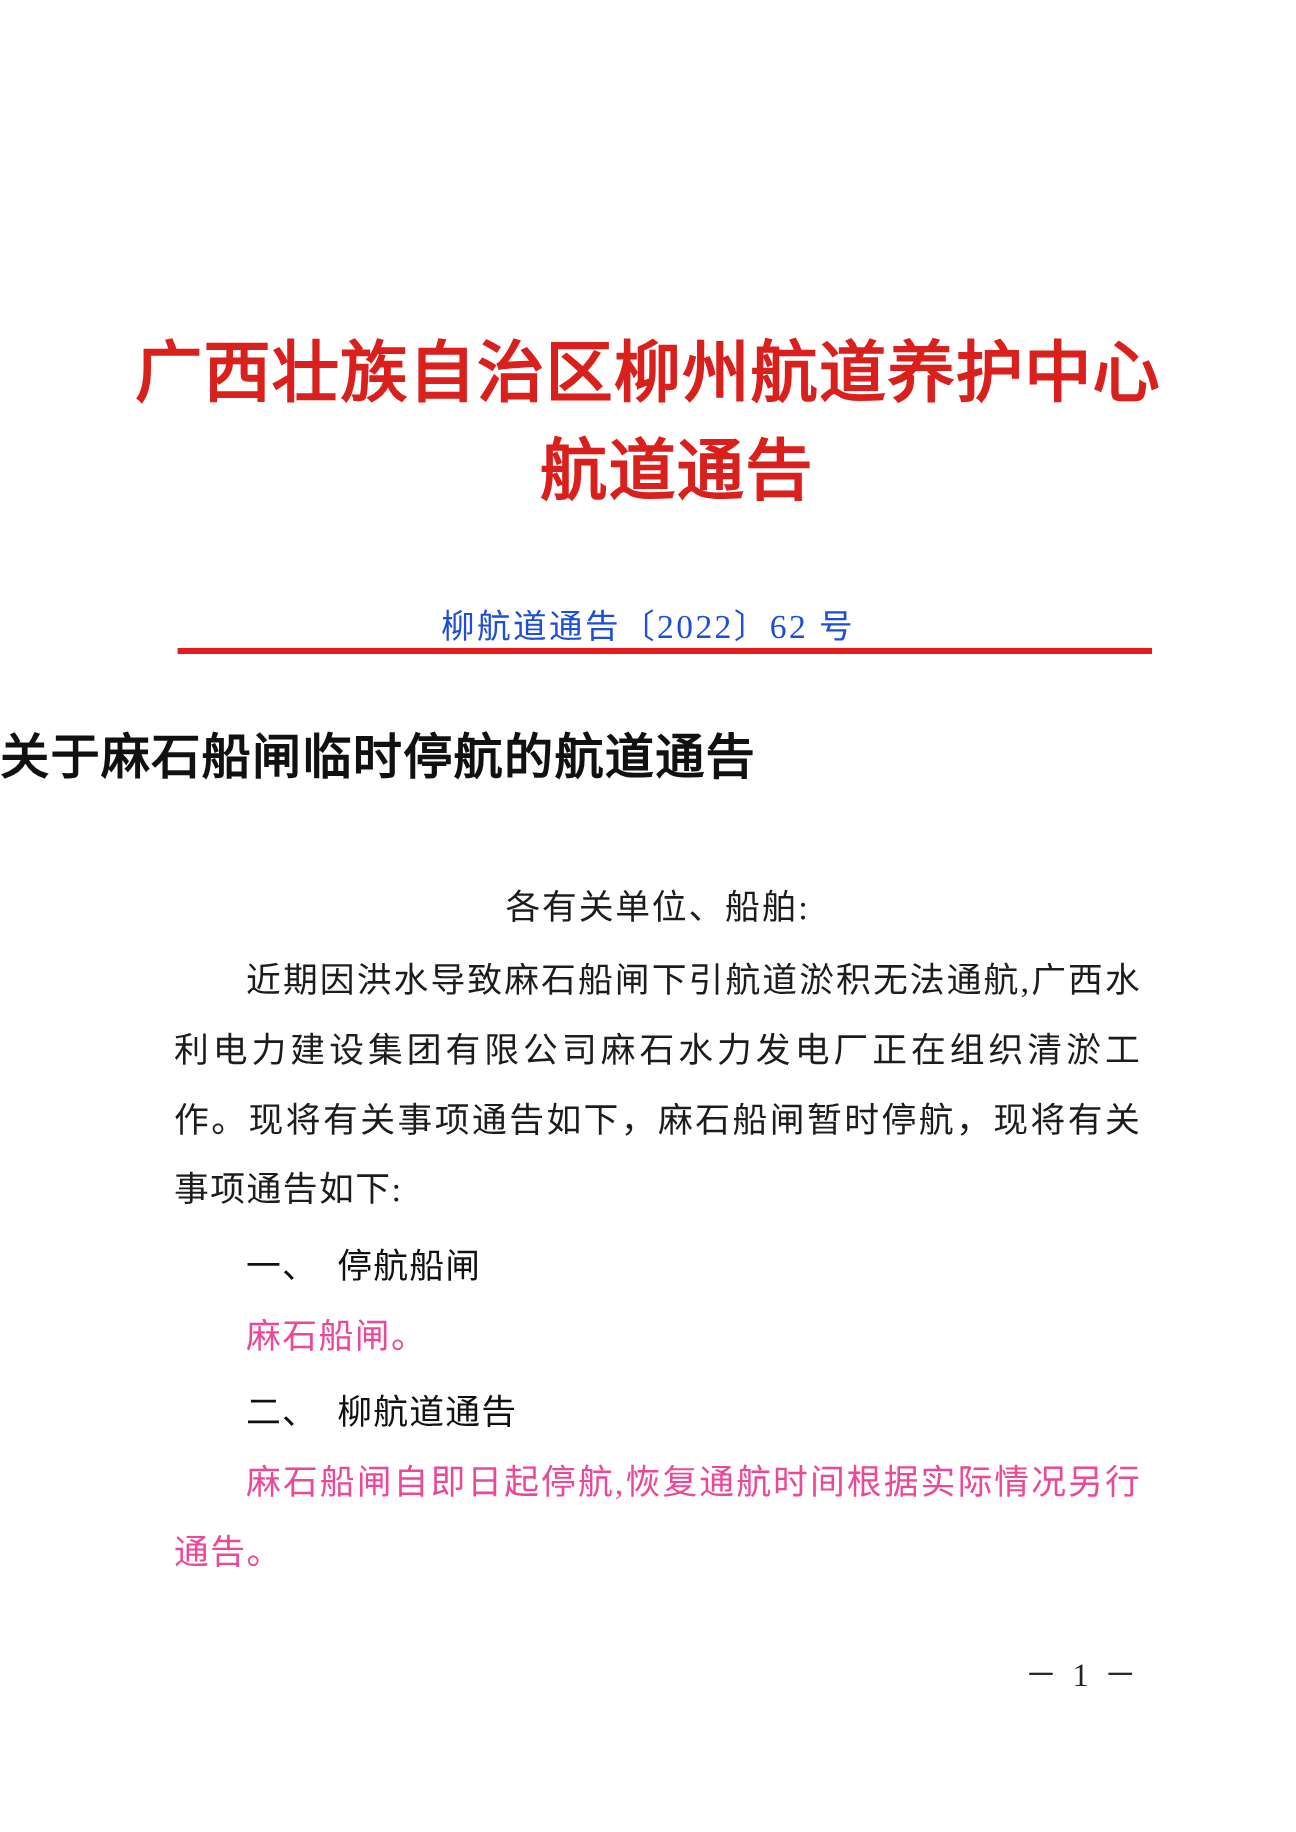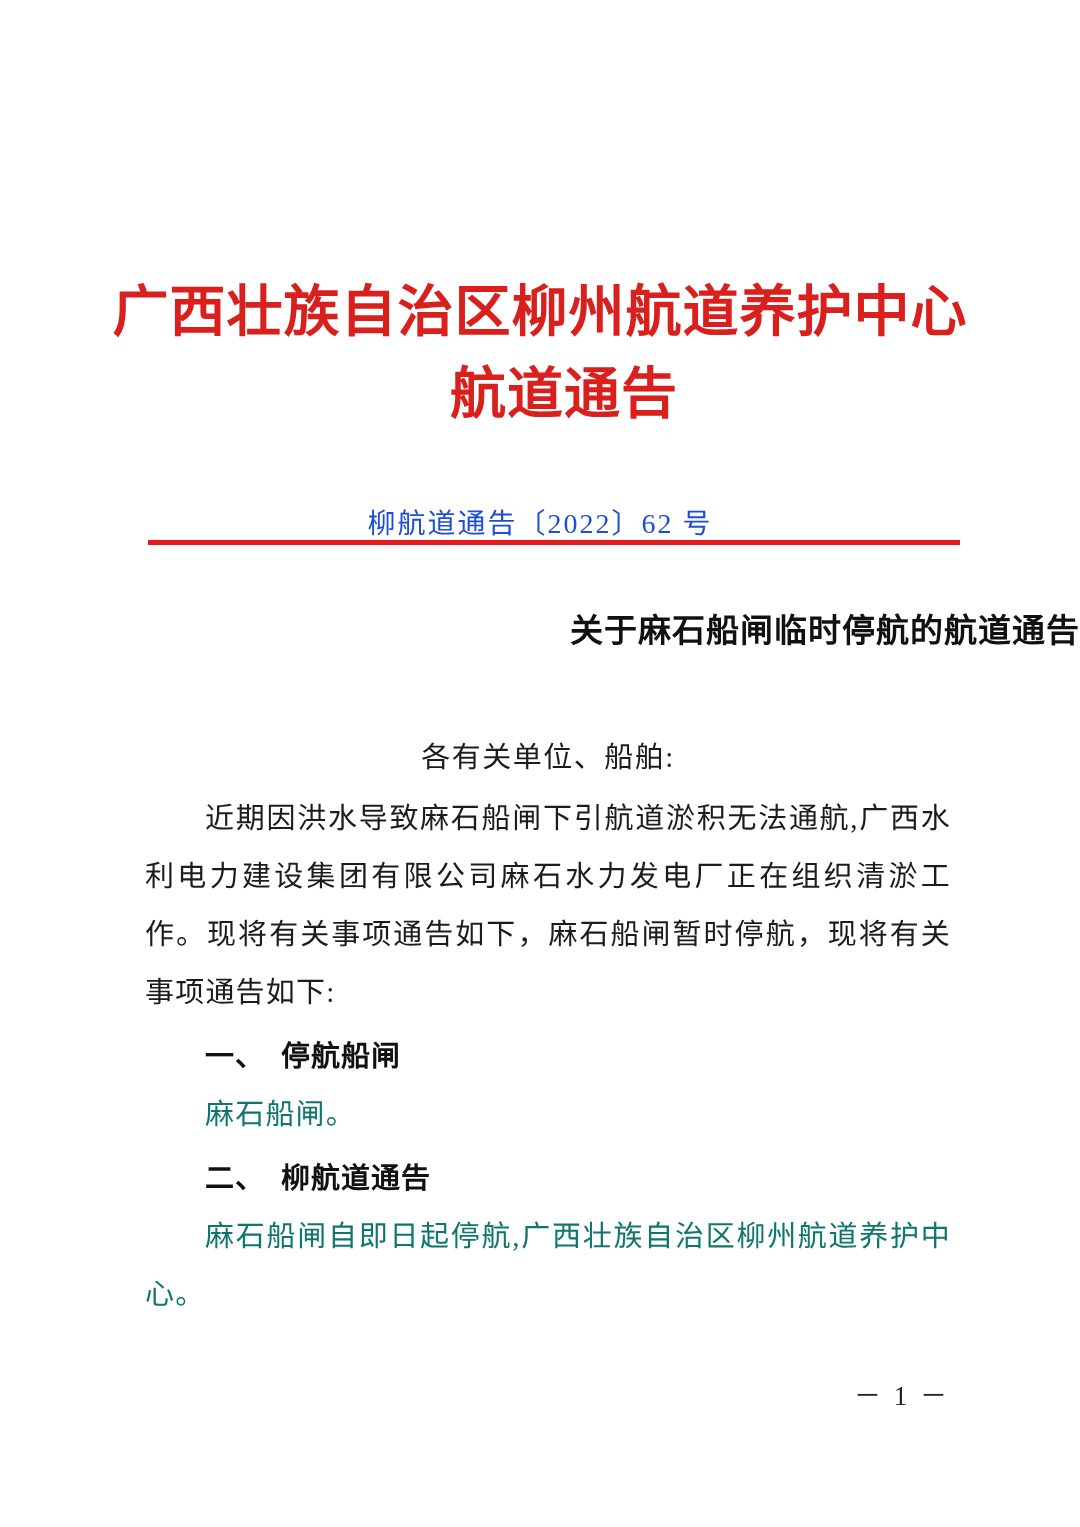--- a/index.html
+++ b/index.html
@@ -68,24 +68,24 @@
     width: 812px;
     height: 5px;
   }
 
   
   .subtitle {
     position: absolute;
     left: 0;
     right: 0;
     top: 608px;
-    text-align: right;
+    text-align: left;
     font-family: "Liberation Sans", "DejaVu Sans", sans-serif;
     font-weight: 700;
-    font-size: 33px;
+    font-size: 41px;
     line-height: 46px;
     color: #111111;
     letter-spacing: 1px;
   }
 
   
   .body-region {
     position: absolute;
     left: 145px;
     top: 728px;
@@ -109,42 +109,42 @@
     color: #1c1c1c;
     letter-spacing: 1.2px;
     margin: 0;
     text-align: justify;
     text-justify: inter-ideograph;
     text-indent: 60px;
   }
 
   .section-heading {
     font-family: "Liberation Sans", "DejaVu Sans", sans-serif;
-    font-weight: 700;
+    font-weight: 400;
     font-size: 29px;
     line-height: 58px;
     color: #111111;
     letter-spacing: 1px;
     margin: 6px 0 0 0;
     padding-left: 60px;
     white-space: nowrap;
   }
   .section-heading .enum {
     letter-spacing: 1px;
   }
   .section-heading .enum-gap {
     display: inline-block;
     width: 16px;
   }
 
   .section-body {
     font-family: "Liberation Serif", "DejaVu Serif", serif;
     font-size: 29px;
     line-height: 58px;
-    color: #0f766e;
+    color: #ec4899;
     letter-spacing: 1.2px;
     margin: 0;
     text-align: justify;
     text-justify: inter-ideograph;
     text-indent: 60px;
   }
 
   
   .footer {
     position: absolute;
@@ -182,20 +182,20 @@
     <p class="para">近期因洪水导致麻石船闸下引航道淤积无法通航,广西水利电力建设集团有限公司麻石水力发电厂正在组织清淤工作。现将有关事项通告如下，麻石船闸暂时停航，现将有关事项通告如下:</p>
 
     <h2 class="section-heading">
       <span class="enum">一、</span><span class="enum-gap"></span><span>停航船闸</span>
     </h2>
     <p class="section-body">麻石船闸。</p>
 
     <h2 class="section-heading">
       <span class="enum">二、</span><span class="enum-gap"></span><span>柳航道通告</span>
     </h2>
-    <p class="section-body">麻石船闸自即日起停航,广西壮族自治区柳州航道养护中心。</p>
+    <p class="section-body">麻石船闸自即日起停航,恢复通航时间根据实际情况另行通告。</p>
 
 
   </div>
 
   <div class="footer">－ 1 －</div>
 
 </div>
 
 </body></html>

